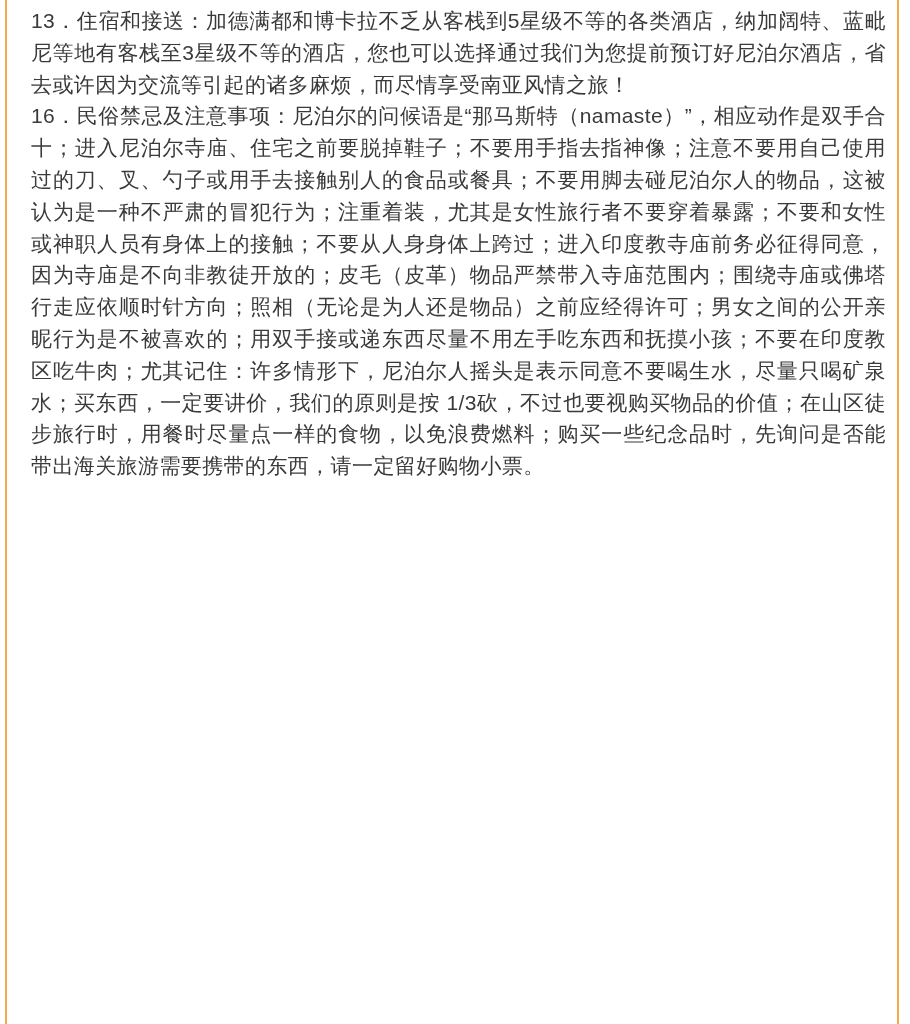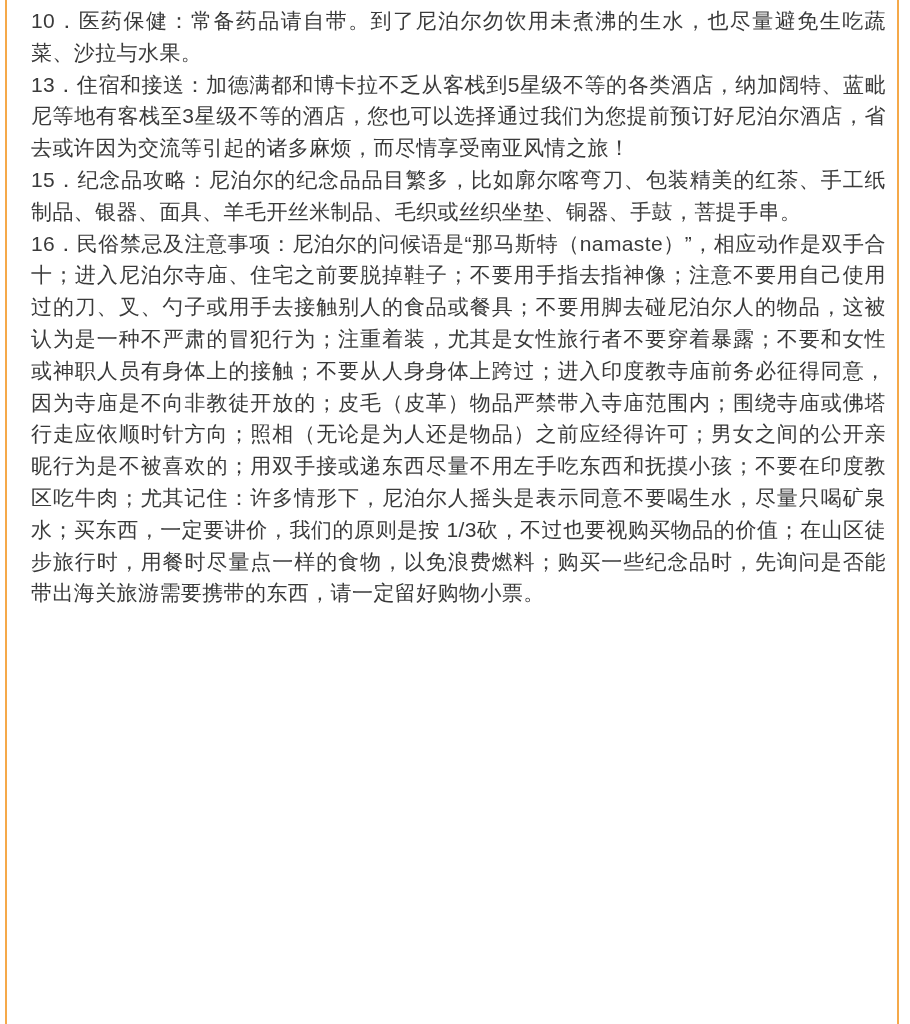--- a/index.html
+++ b/index.html
@@ -36,17 +36,15 @@
     line-height:31.8px;
     text-align:justify;
     letter-spacing:0.4px;
     word-break:break-all;
   }
 </style>
 </head>
 <body>
 
 <div class="panel">
-  <p class="tip">10．医药保健：常备药品请自带。到了尼泊尔勿饮用未煮沸的生水，也尽量避免生吃蔬菜、沙拉与水果。</p>
   <p class="tip">13．住宿和接送：加德满都和博卡拉不乏从客栈到5星级不等的各类酒店，纳加阔特、蓝毗尼等地有客栈至3星级不等的酒店，您也可以选择通过我们为您提前预订好尼泊尔酒店，省去或许因为交流等引起的诸多麻烦，而尽情享受南亚风情之旅！</p>
-  <p class="tip">15．纪念品攻略：尼泊尔的纪念品品目繁多，比如廓尔喀弯刀、包装精美的红茶、手工纸制品、银器、面具、羊毛开丝米制品、毛织或丝织坐垫、铜器、手鼓，菩提手串。</p>
   <p class="tip">16．民俗禁忌及注意事项：尼泊尔的问候语是“那马斯特（namaste）”，相应动作是双手合十；进入尼泊尔寺庙、住宅之前要脱掉鞋子；不要用手指去指神像；注意不要用自己使用过的刀、叉、勺子或用手去接触别人的食品或餐具；不要用脚去碰尼泊尔人的物品，这被认为是一种不严肃的冒犯行为；注重着装，尤其是女性旅行者不要穿着暴露；不要和女性或神职人员有身体上的接触；不要从人身身体上跨过；进入印度教寺庙前务必征得同意，因为寺庙是不向非教徒开放的；皮毛（皮革）物品严禁带入寺庙范围内；围绕寺庙或佛塔行走应依顺时针方向；照相（无论是为人还是物品）之前应经得许可；男女之间的公开亲昵行为是不被喜欢的；用双手接或递东西尽量不用左手吃东西和抚摸小孩；不要在印度教区吃牛肉；尤其记住：许多情形下，尼泊尔人摇头是表示同意不要喝生水，尽量只喝矿泉水；买东西，一定要讲价，我们的原则是按 1/3砍，不过也要视购买物品的价值；在山区徒步旅行时，用餐时尽量点一样的食物，以免浪费燃料；购买一些纪念品时，先询问是否能带出海关旅游需要携带的东西，请一定留好购物小票。</p>
 </div>
 
 </body></html>

